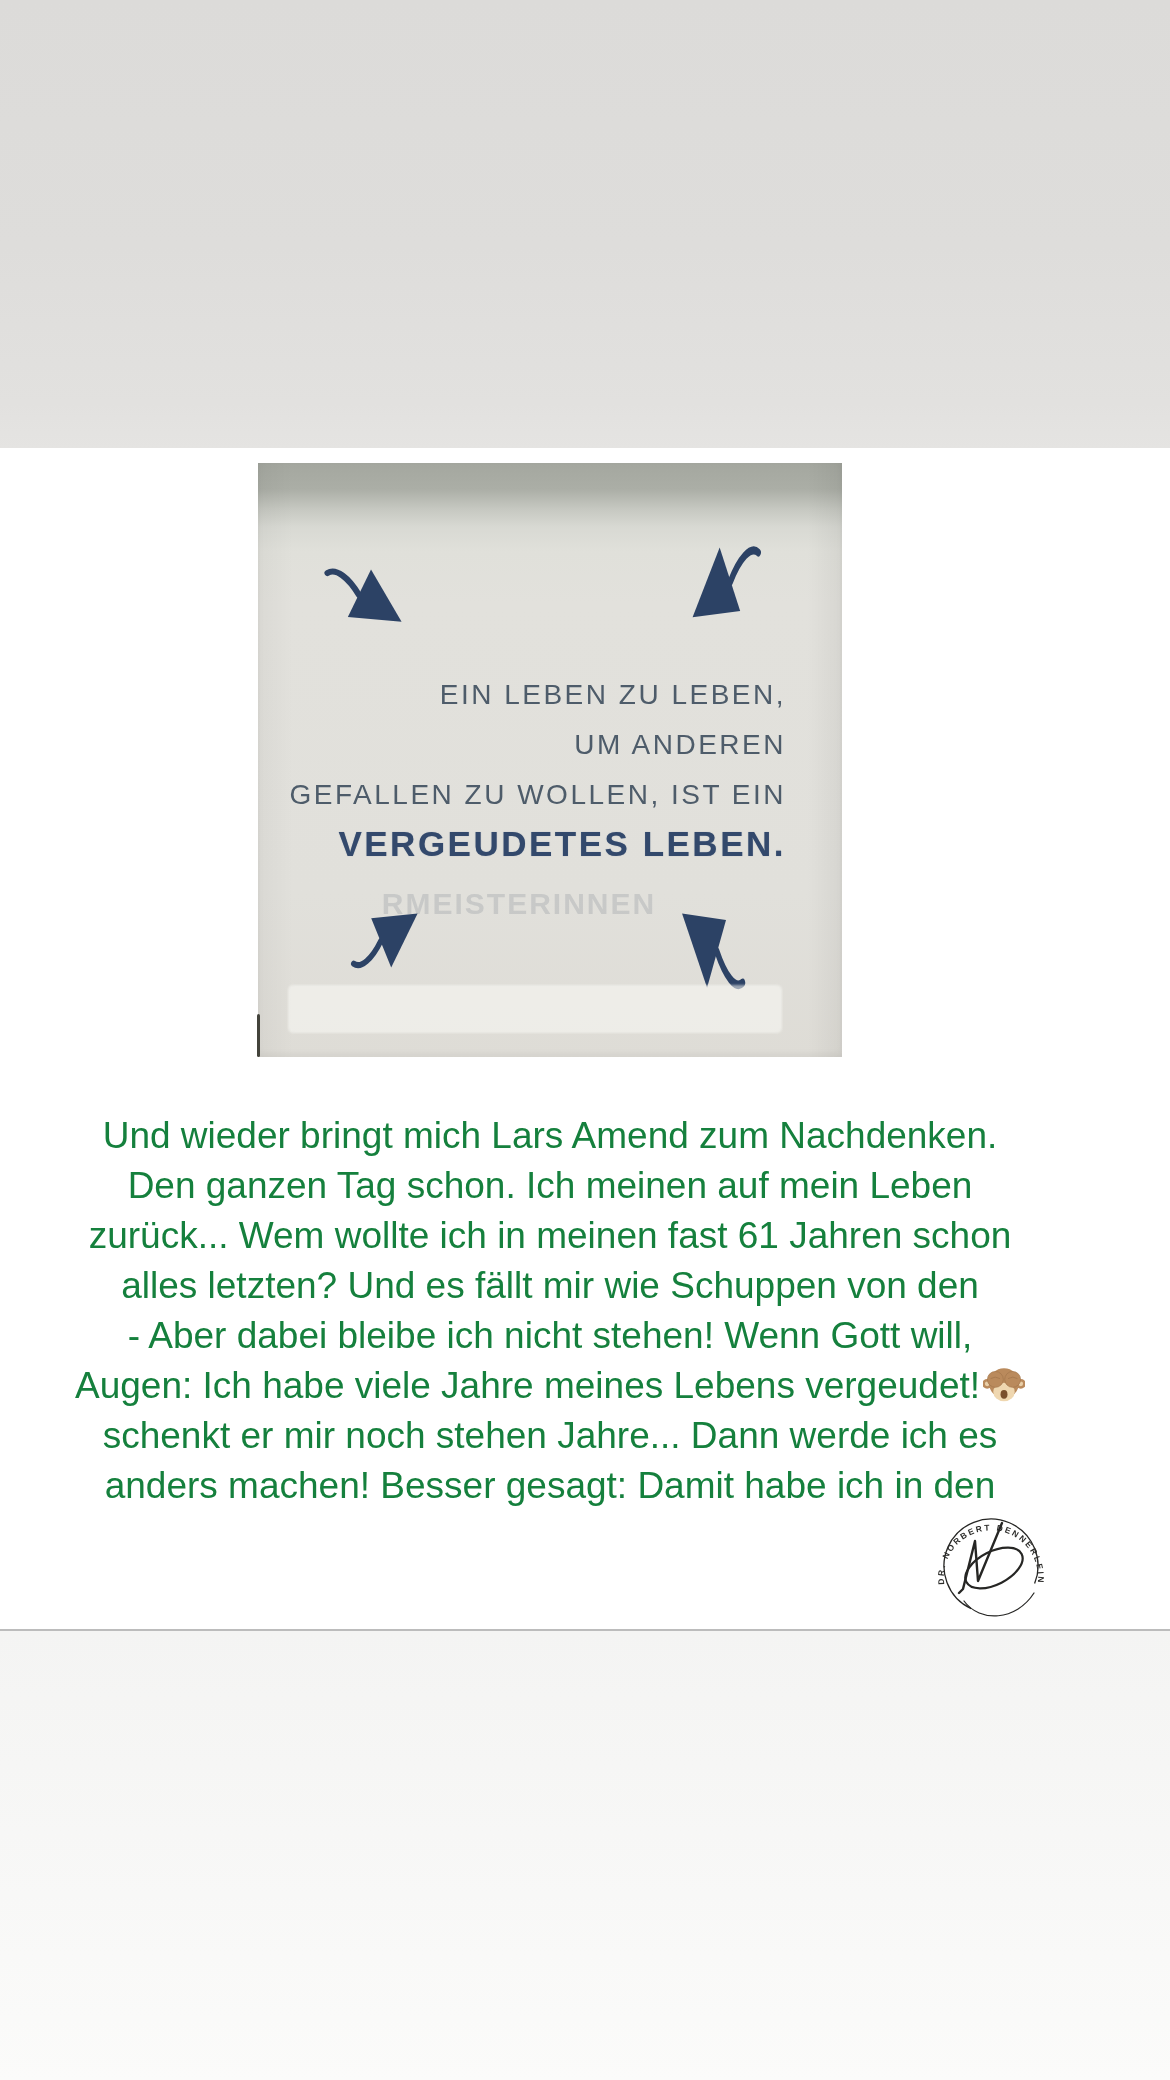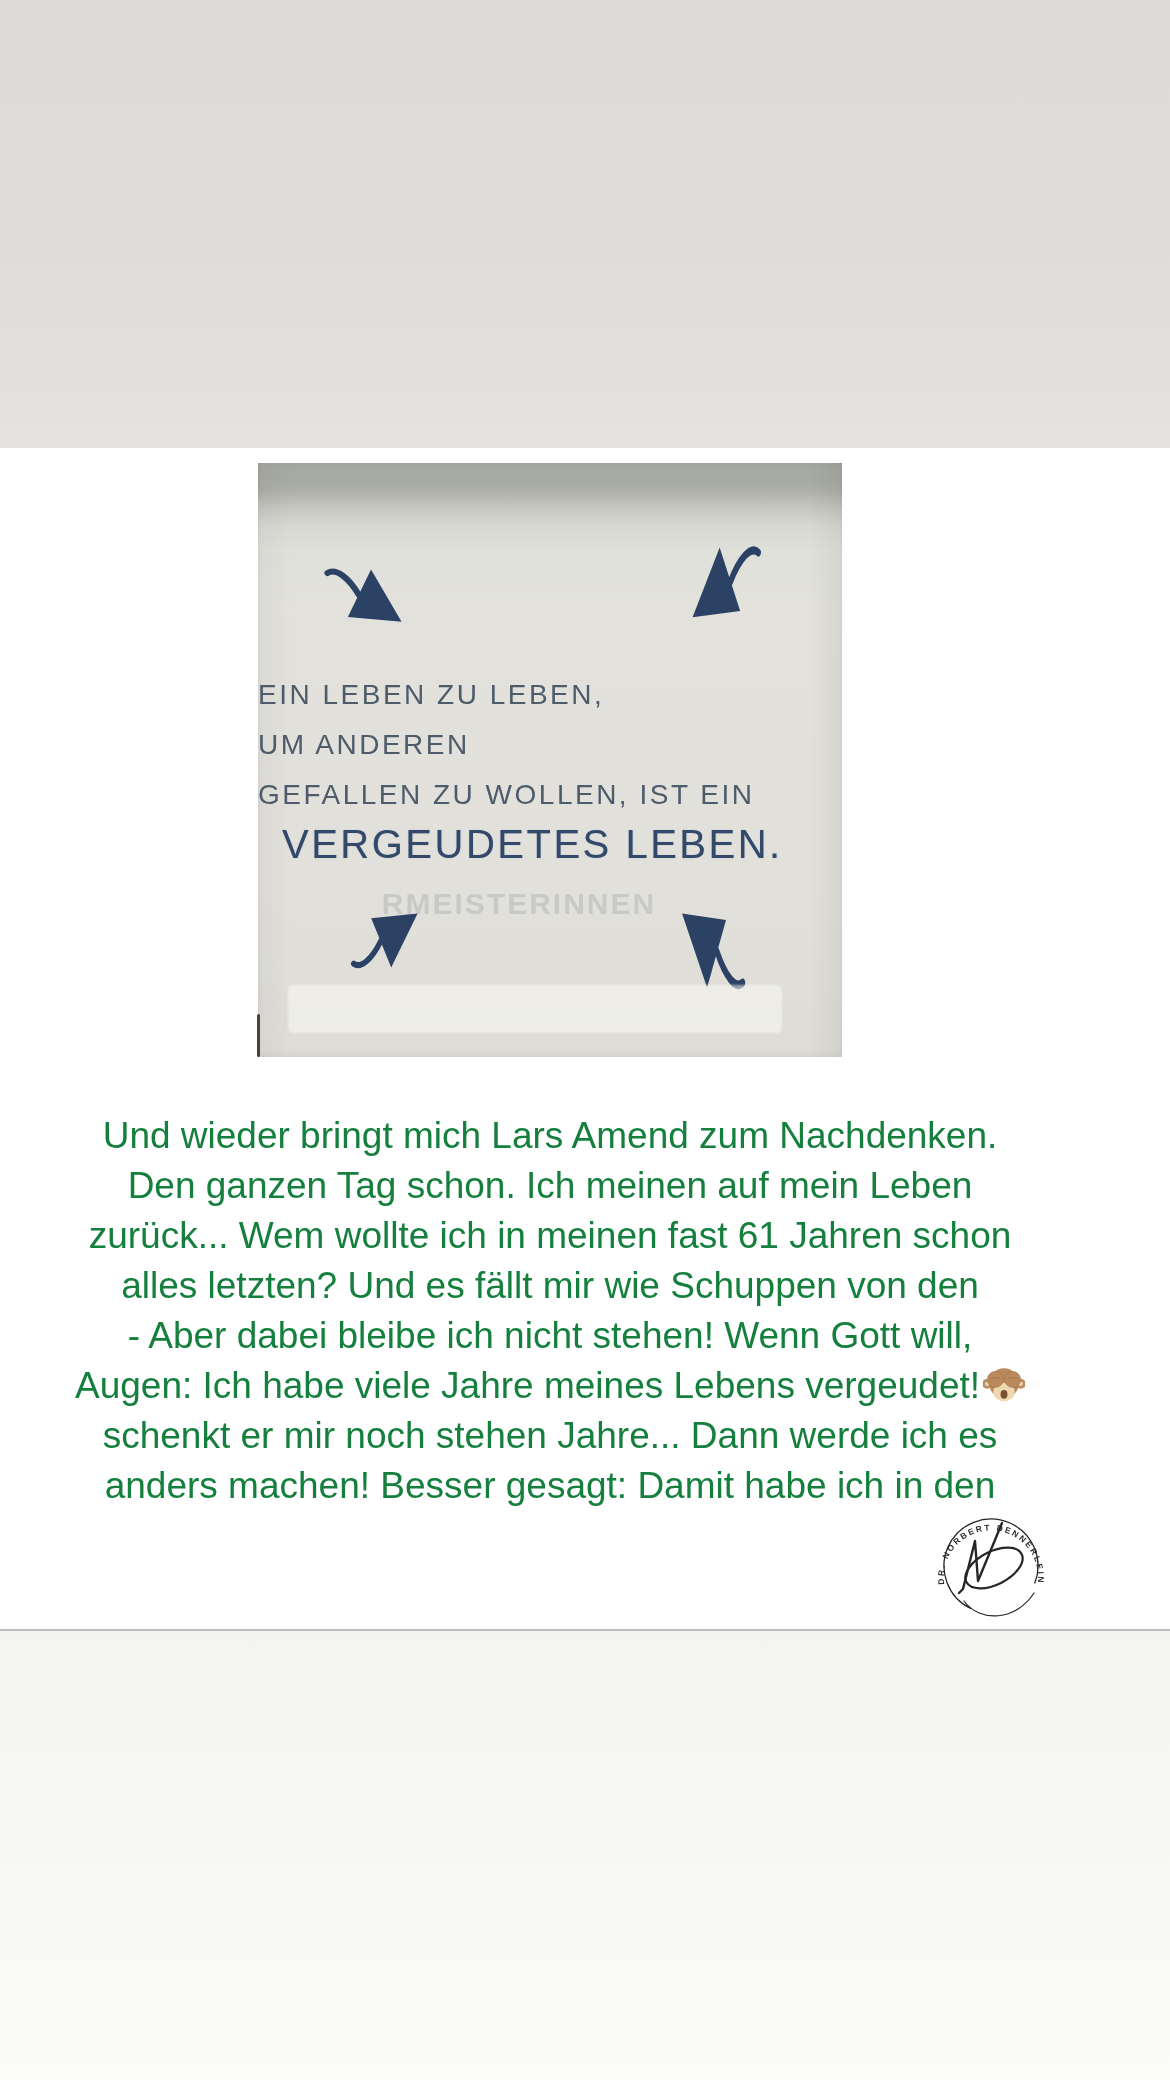--- a/index.html
+++ b/index.html
@@ -19,24 +19,24 @@
 
   .arrow{position:absolute;}
   .arrow svg{display:block;width:100%;height:100%;}
   .arrow .tail{fill:none;stroke:#2c4265;stroke-width:6.5;stroke-linecap:round;}
   .arrow .head{fill:#2c4265;}
   .arrow-tl{left:63px;top:100px;width:88px;height:66px;}
   .arrow-tr{left:428px;top:76px;width:78px;height:88px;transform:scaleX(-1);}
   .arrow-bl{left:90px;top:443px;width:76px;height:68px;transform:scaleY(-1);}
   .arrow-br{left:418px;top:440px;width:72px;height:94px;transform:scale(-1,-1);}
 
-  .quote{position:absolute;left:0;top:207px;width:528px;text-align:left;}
+  .quote{position:absolute;left:0;top:207px;width:528px;text-align:right;}
   .q-line{height:50px;line-height:50px;font-size:28px;letter-spacing:2.5px;
           color:#4e5c6a;font-weight:300;white-space:nowrap;}
-  .q-em{height:50px;line-height:50px;margin-top:-1px;font-size:40px;font-weight:400;
+  .q-em{height:50px;line-height:50px;margin-top:-1px;font-size:35px;font-weight:700;
         letter-spacing:2.5px;color:#33496c;white-space:nowrap;
         text-shadow:0 0 1px rgba(51,73,108,.4);padding-left:24px;}
 
   .ghost-line{position:absolute;left:0;top:424px;width:522px;text-align:center;
               font-size:30px;font-weight:700;letter-spacing:2px;
               color:rgba(100,112,124,.20);white-space:nowrap;}
   .highlight-bar{position:absolute;left:30px;top:522px;width:494px;height:48px;
                  background:rgba(250,250,245,.55);border-radius:5px;filter:blur(1px);}
   .pen-mark{position:absolute;left:-1px;top:551px;width:3px;height:43px;
             background:#43433b;border-radius:2px;}

